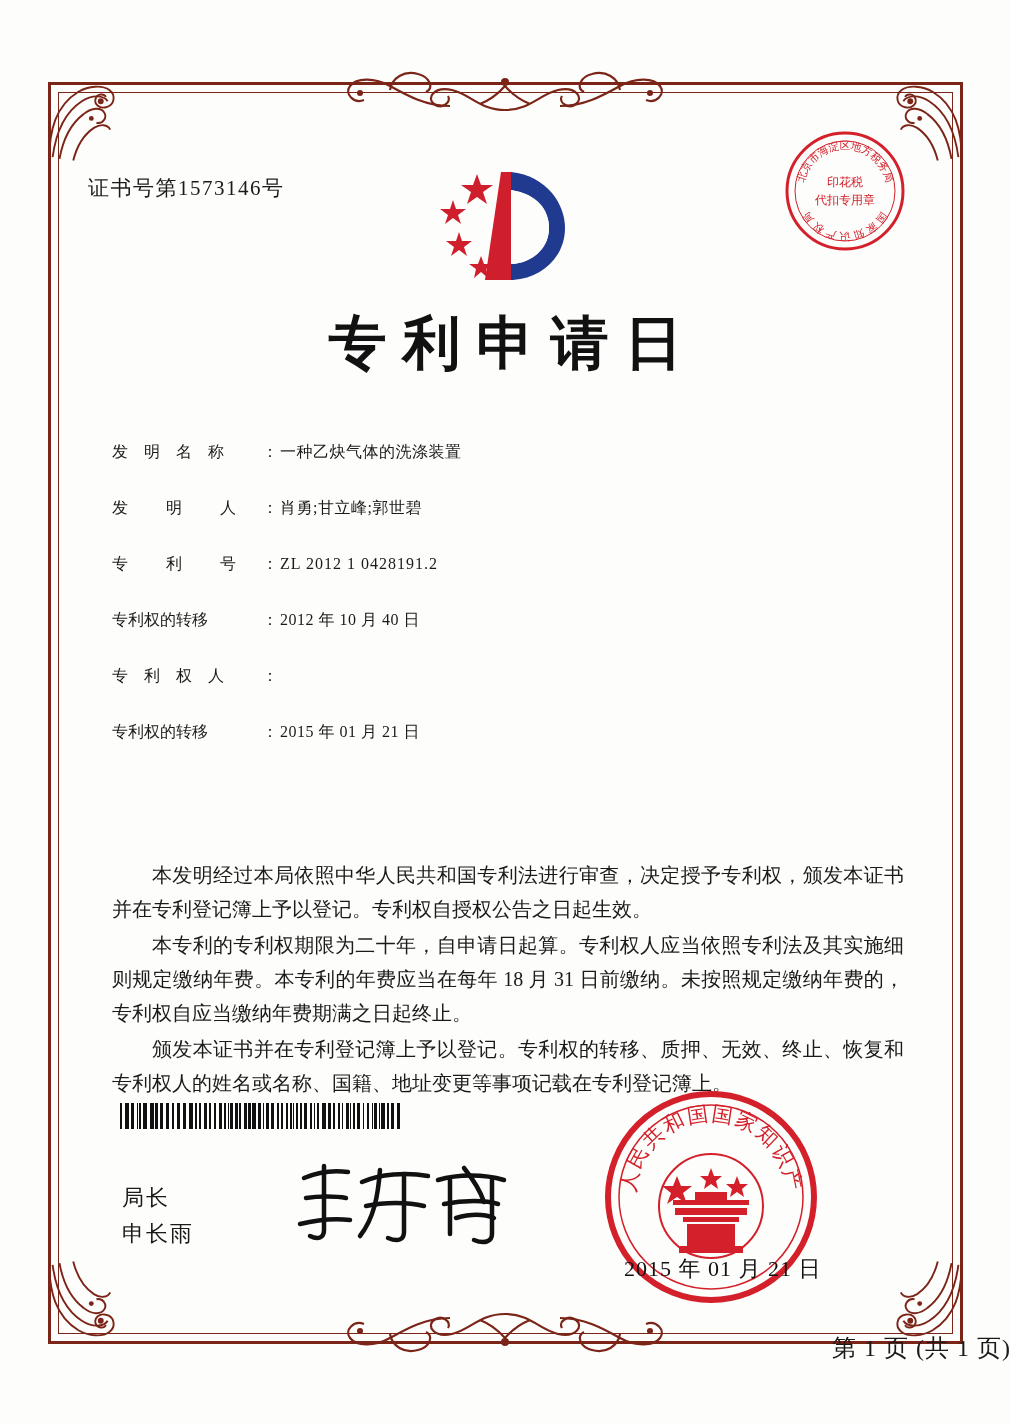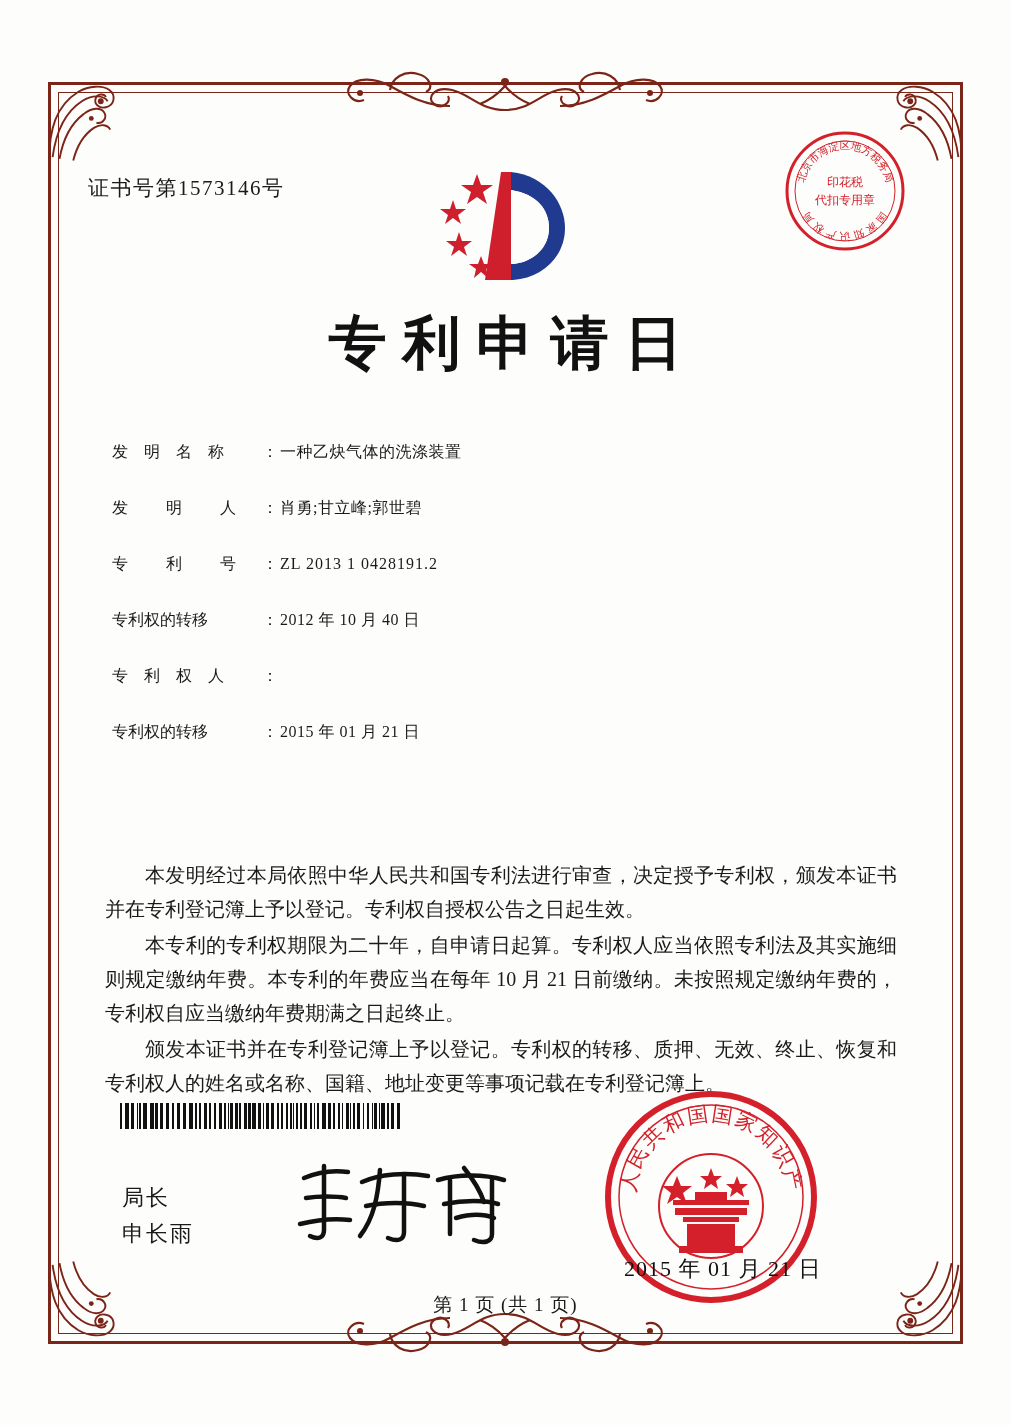--- a/index.html
+++ b/index.html
@@ -133,21 +133,21 @@
     letter-spacing: 0px;
   }
   .field-label.spread3 { letter-spacing: 6px; }
   .field-colon { margin-right: 2px; }
   .field-value { letter-spacing: 0.5px; font-family: Liberation Serif, serif; }
   .field-value.mono-ish { font-family: "Liberation Serif", serif; letter-spacing: 1px; }
 
   
   .body-text {
     position: absolute;
-    left: 105px;
+    left: 112px;
     top: 858px;
     width: 792px;
     font-size: 20px;
     line-height: 34px;
     text-align: justify;
   }
   .body-text p {
     margin: 0 0 2px 0;
     text-indent: 40px;
   }
@@ -203,24 +203,24 @@
     font-size: 22px;
     letter-spacing: 1px;
     color: #111;
     white-space: nowrap;
   }
 
   
   .page-footer {
     position: absolute;
     left: 0;
-    top: 1292px;
+    top: 1332px;
     width: 1011px;
-    text-align: center;
-    font-size: 19px;
+    text-align: right;
+    font-size: 24px;
     letter-spacing: 1px;
   }
 </style>
 </head>
 <body>
 
 <div id="page">
 
   <div class="frame-outer"></div>
   <div class="frame-inner"></div>
@@ -338,41 +338,41 @@
       <span class="field-value">一种乙炔气体的洗涤装置</span>
     </div>
     <div class="field-row">
       <span class="field-label spread3">发　 明　 人</span>
       <span class="field-colon">：</span>
       <span class="field-value">肖勇;甘立峰;郭世碧</span>
     </div>
     <div class="field-row">
       <span class="field-label spread3">专　 利　 号</span>
       <span class="field-colon">：</span>
-      <span class="field-value mono-ish">ZL 2013 1 0428191.2</span>
+      <span class="field-value mono-ish">ZL 2012 1 0428191.2</span>
     </div>
     <div class="field-row">
       <span class="field-label">专利权的转移</span>
       <span class="field-colon">：</span>
       <span class="field-value">2012 年 10 月 40 日</span>
     </div>
     <div class="field-row">
       <span class="field-label spread3">专 利 权 人</span>
       <span class="field-colon">：</span>
     </div>
     <div class="field-row">
       <span class="field-label">专利权的转移</span>
       <span class="field-colon">：</span>
       <span class="field-value">2015 年 01 月 21 日</span>
     </div>
   </div>
 
   <div class="body-text">
     <p>本发明经过本局依照中华人民共和国专利法进行审查，决定授予专利权，颁发本证书并在专利登记簿上予以登记。专利权自授权公告之日起生效。</p>
-    <p>本专利的专利权期限为二十年，自申请日起算。专利权人应当依照专利法及其实施细则规定缴纳年费。本专利的年费应当在每年 10 月 21 日前缴纳。未按照规定缴纳年费的，专利权自应当缴纳年费期满之日起终止。</p>
+    <p>本专利的专利权期限为二十年，自申请日起算。专利权人应当依照专利法及其实施细则规定缴纳年费。本专利的年费应当在每年 18 月 31 日前缴纳。未按照规定缴纳年费的，专利权自应当缴纳年费期满之日起终止。</p>
     <p>颁发本证书并在专利登记簿上予以登记。专利权的转移、质押、无效、终止、恢复和专利权人的姓名或名称、国籍、地址变更等事项记载在专利登记簿上。</p>
   </div>
 
   <div class="barcode">
       <i style="width: 2px; margin-right: 3px;"></i>
       <i style="width: 4px; margin-right: 2px;"></i>
       <i style="width: 3px; margin-right: 3px;"></i>
       <i style="width: 1px; margin-right: 1px;"></i>
       <i style="width: 2px; margin-right: 2px;"></i>
       <i style="width: 4px; margin-right: 3px;"></i>

